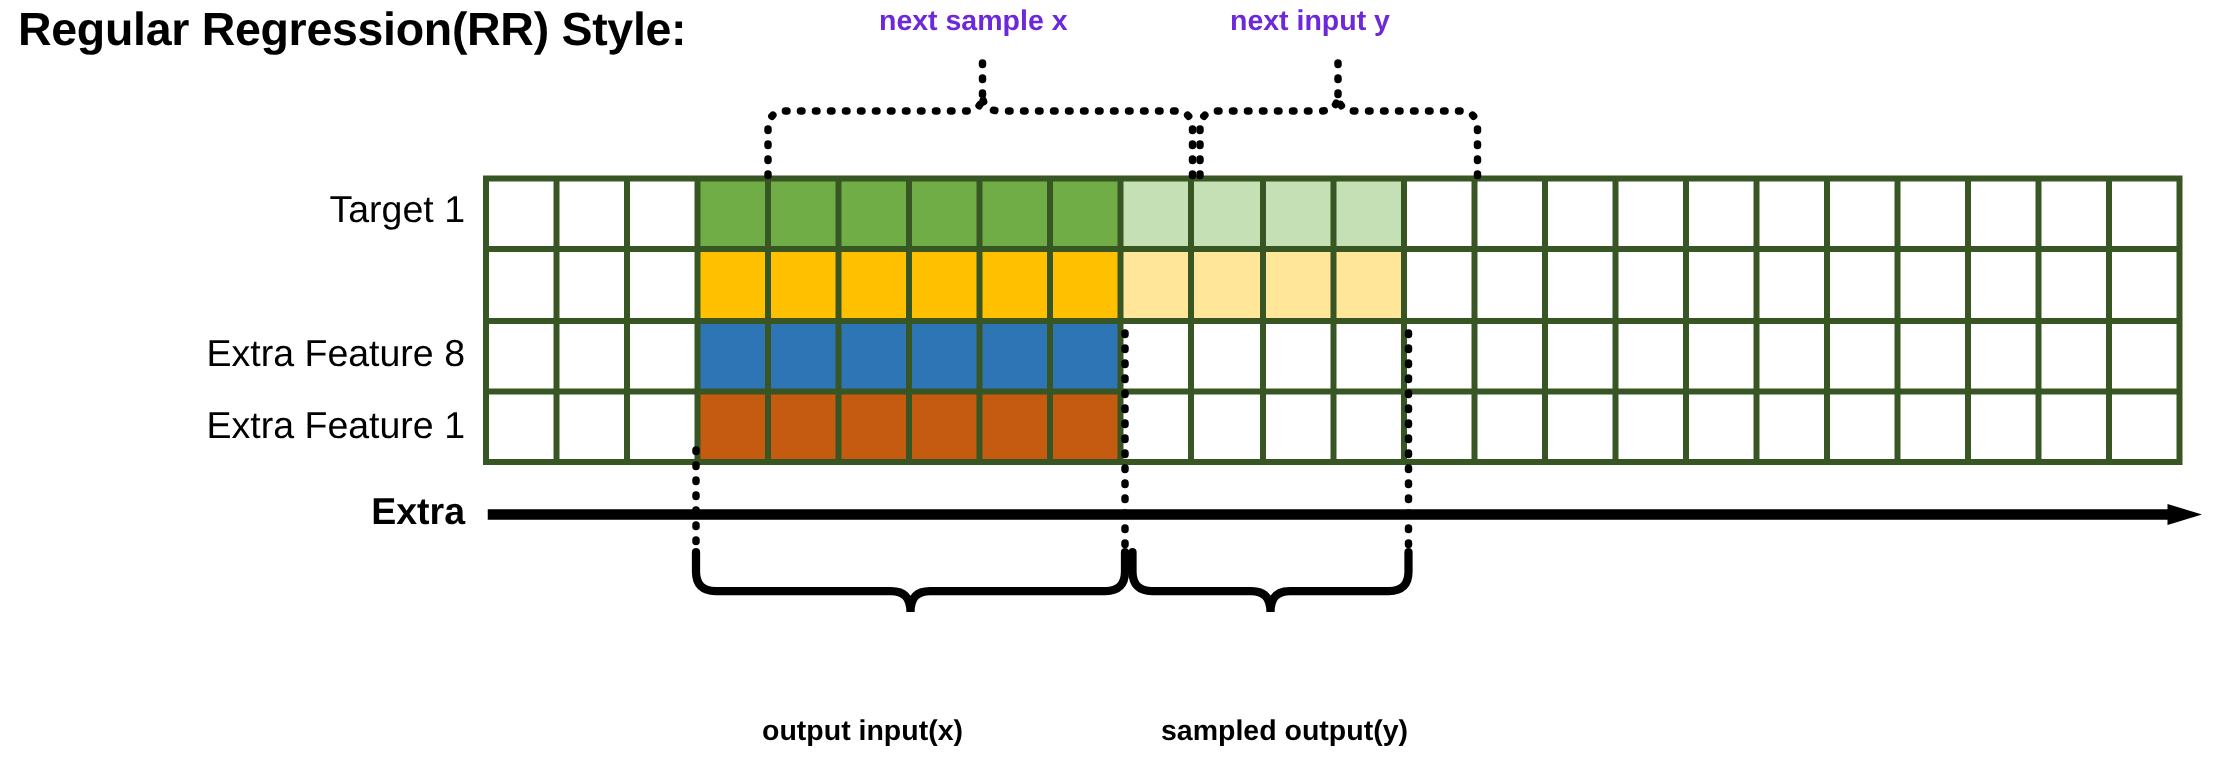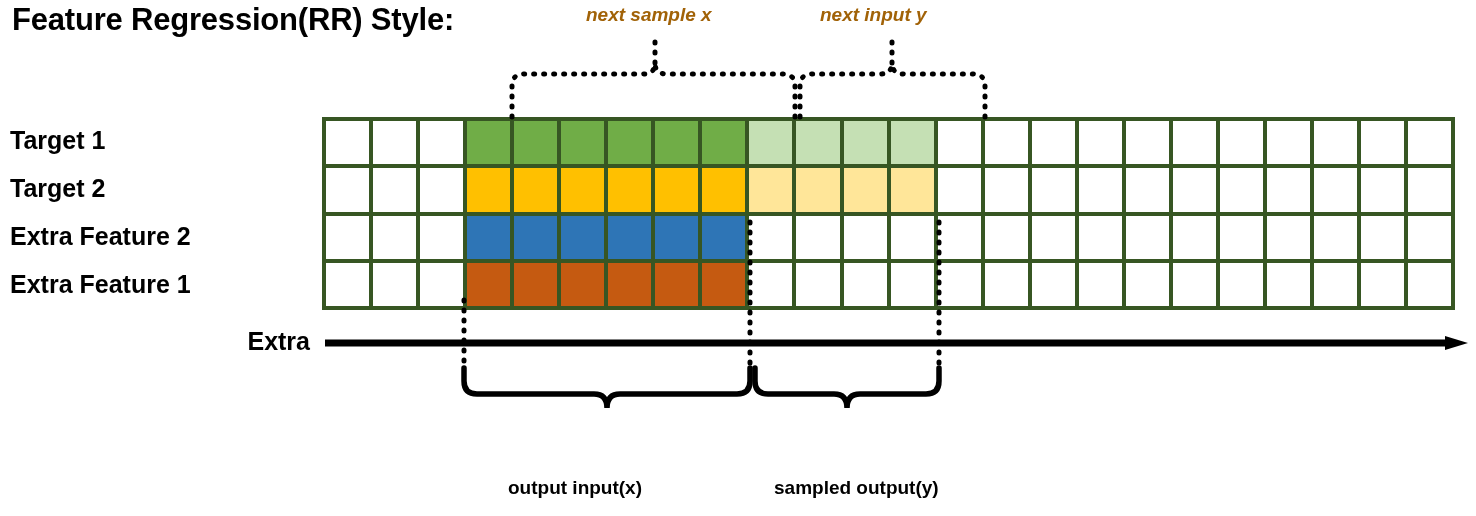--- a/index.html
+++ b/index.html
@@ -24,36 +24,36 @@
     font-weight: 700;
     color: #000;
     letter-spacing: -0.2px;
     white-space: nowrap;
   }
 
   
   .top-label {
     position: absolute;
     font-size: 19px;
-    font-style: italic;
     font-weight: 600;
-    color: #a16207;
+    color: #6d28d9;
     white-space: nowrap;
     text-align: right;
   }
   #lbl-next-x { left: 586px; top: 4px; }
   #lbl-next-y { left: 820px; top: 4px; }
 
   
   .row-label {
     position: absolute;
     right: 1166px;            
     width: 300px;
+    text-align: right;
     font-size: 25px;
-    font-weight: 700;
+    font-weight: 400;
     color: #000;
     white-space: nowrap;
     line-height: 1;
   }
   #rl0 { top: 128px; }
   #rl1 { top: 176px; }
   #rl2 { top: 224px; }
   #rl3 { top: 272px; }
   #rl-time {
     position: absolute;
@@ -120,28 +120,27 @@
     white-space: pre;
   }
   #cap-input  { left: 508px; top: 424px; }
   #cap-output { left: 774px; top: 424px; }
 </style>
 </head>
 <body>
 
 <div id="stage">
 
-  <div id="title">Feature Regression(RR) Style:</div>
+  <div id="title">Regular Regression(RR) Style:</div>
 
   <div class="top-label" id="lbl-next-x">next sample x</div>
   <div class="top-label" id="lbl-next-y">next input y</div>
 
   <div class="row-label" id="rl0">Target 1</div>
-  <div class="row-label" id="rl1">Target 2</div>
-  <div class="row-label" id="rl2">Extra Feature 2</div>
+  <div class="row-label" id="rl2">Extra Feature 8</div>
   <div class="row-label" id="rl3">Extra Feature 1</div>
   <div id="rl-time">Extra</div>
 
   <div id="grid">
       <div class="grid-row" aria-label="Target 1">
         <div class="cell" style="background: rgb(255, 255, 255);"></div>
         <div class="cell" style="background: rgb(255, 255, 255);"></div>
         <div class="cell" style="background: rgb(255, 255, 255);"></div>
         <div class="cell" style="background: rgb(112, 173, 71);"></div>
         <div class="cell" style="background: rgb(112, 173, 71);"></div>

